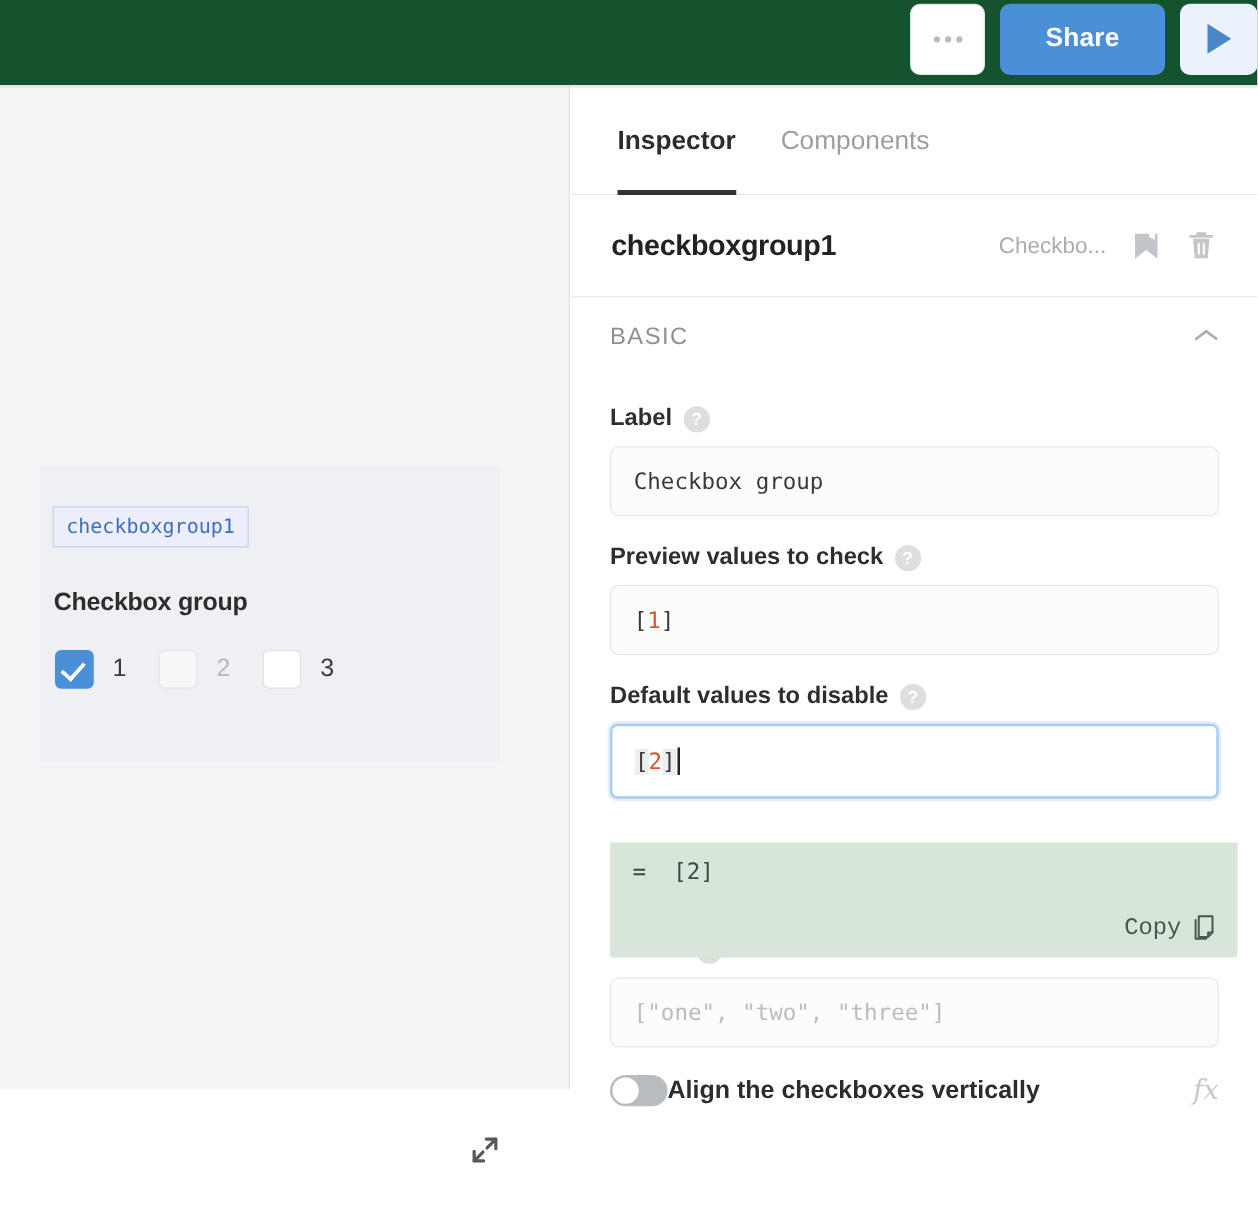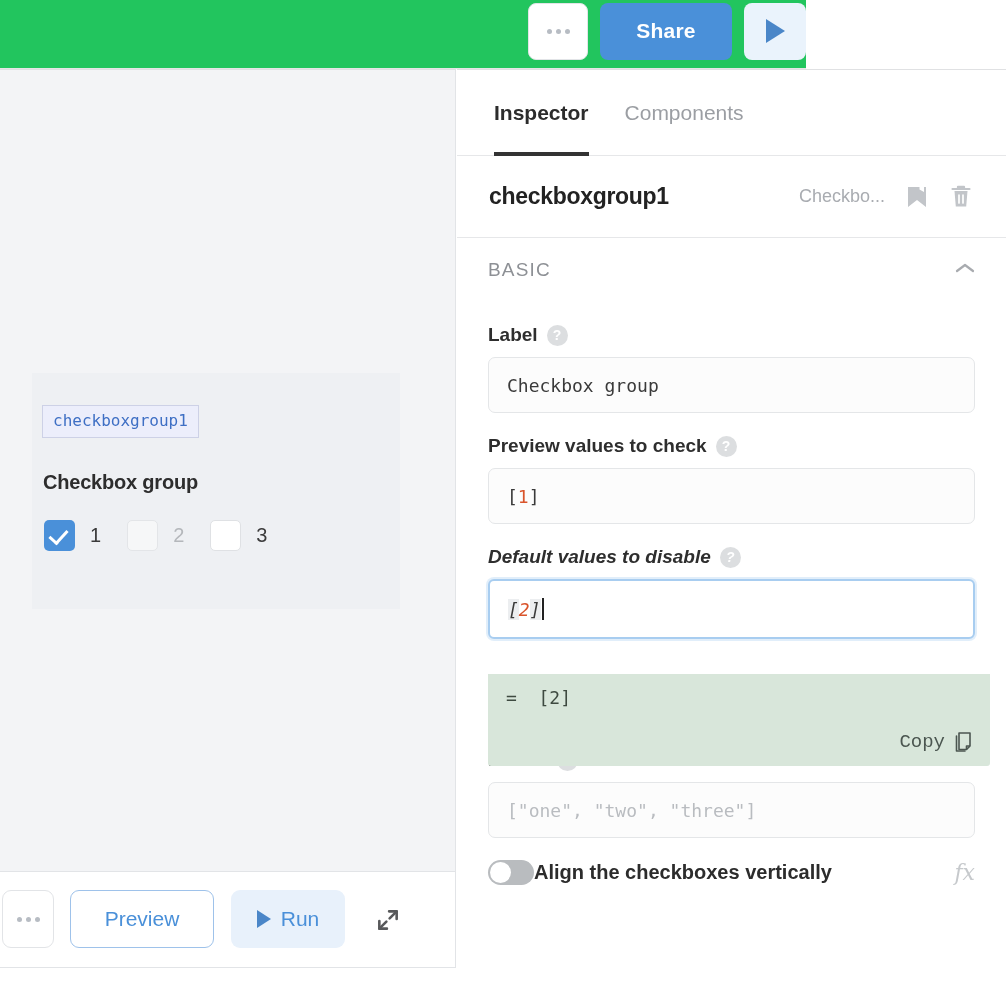--- a/index.html
+++ b/index.html
@@ -8,22 +8,22 @@
     width: 1006px; height: 982px;
     overflow: hidden;
     background: #ffffff;
     font-family: "Liberation Sans", sans-serif;
     -webkit-font-smoothing: antialiased;
   }
   .app { position: relative; width: 1006px; height: 982px; background:#fff; }
 
   
   .topbar {
-    position: absolute; left: 0; top: 0; width: 806px; height: 69px;
-    background: #22c55e; border-bottom: 1px solid #e6e6e6;
+    position: absolute; left: 0; top: 0; width: 1006px; height: 69px;
+    background: #14532d; border-bottom: 1px solid #e6e6e6;
   }
   .topbar-actions {
     position: absolute; right: 0; top: 0; height: 62px;
     display: flex; align-items: center; gap: 0;
   }
   .btn-more {
     width: 60px; height: 57px; margin-right: 12px;
     border: 1px solid #e2e4e7; border-radius: 8px; background: #fff;
     display: flex; align-items: center; justify-content: center;
     cursor: pointer;
@@ -248,36 +248,20 @@
         <span class="cb-box disabled"></span>
         <span class="cb-label muted">2</span>
       </div>
       <div class="cb-item">
         <span class="cb-box empty"></span>
         <span class="cb-label">3</span>
       </div>
     </div>
   </div>
 
-  <div class="bottombar">
-    <div class="bb-more">
-      <span class="dots">
-          <i></i>
-          <i></i>
-          <i></i>
-        </span>
-    </div>
-    <div class="bb-preview">
-      <span>Preview</span>
-    </div>
-    <div class="bb-run">
-      <span class="tri-run"></span>
-      <span>Run</span>
-    </div>
-  </div>
   <div class="bb-expand">
     <svg width="26" height="26" viewBox="0 0 24 24">
       <path d="M13 4 L20 4 L20 11" fill="none" stroke="#58595b" stroke-width="2.4" stroke-linecap="round" stroke-linejoin="round"></path>
       <path d="M20 4 L13.5 10.5" fill="none" stroke="#58595b" stroke-width="2.4" stroke-linecap="round"></path>
       <path d="M11 20 L4 20 L4 13" fill="none" stroke="#58595b" stroke-width="2.4" stroke-linecap="round" stroke-linejoin="round"></path>
       <path d="M4 20 L10.5 13.5" fill="none" stroke="#58595b" stroke-width="2.4" stroke-linecap="round"></path>
     </svg>
   </div>
 
   <div class="right">
@@ -334,21 +318,21 @@
         <span>Preview values to check</span>
         <span class="qmark">?</span>
       </div>
       <div class="input">
         <span>[</span>
           <span class="num">1</span>
           <span>]</span>
       </div>
     </div>
 
-    <div class="field" style="margin-top:22px; position:relative;font-style:italic;">
+    <div class="field" style="margin-top:22px; position:relative;">
       <div class="field-label">
         <span>Default values to disable</span>
         <span class="qmark">?</span>
       </div>
       <div class="input focused" style="height:60px;">
         <span class="brk">[</span>
           <span class="num">2</span>
           <span class="brk">]</span>
           <span class="caret"></span>
       </div>

